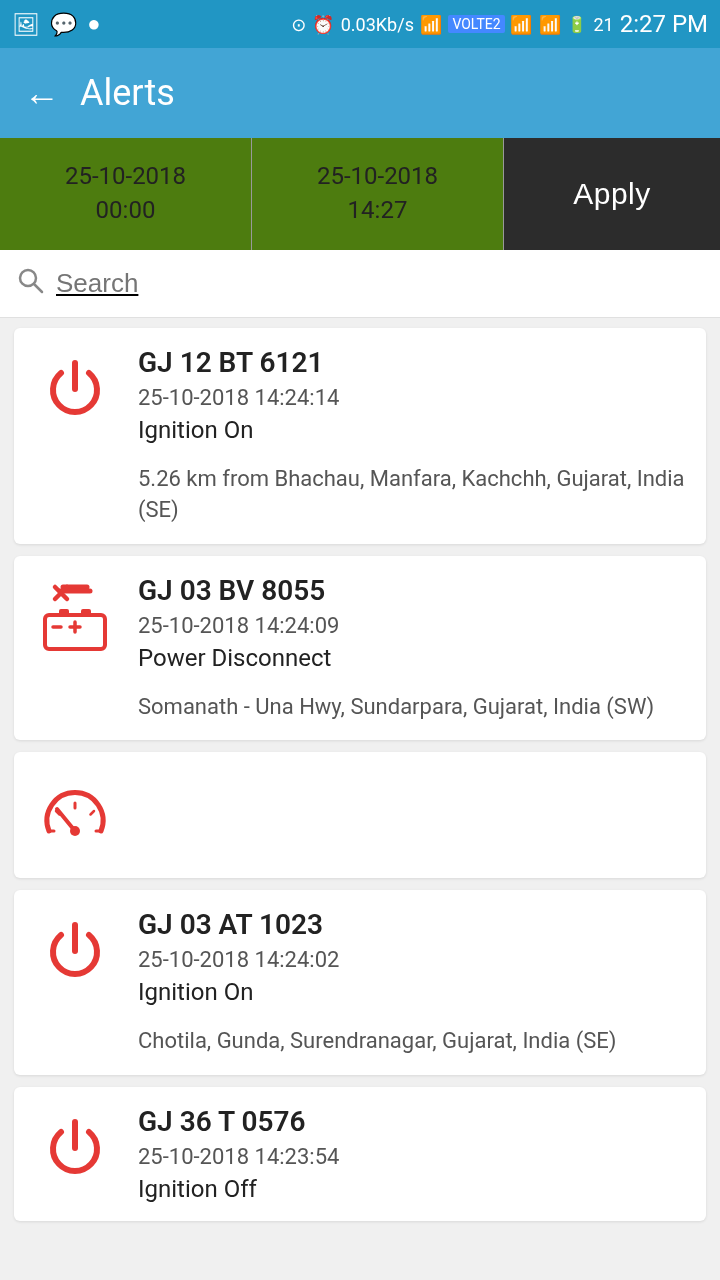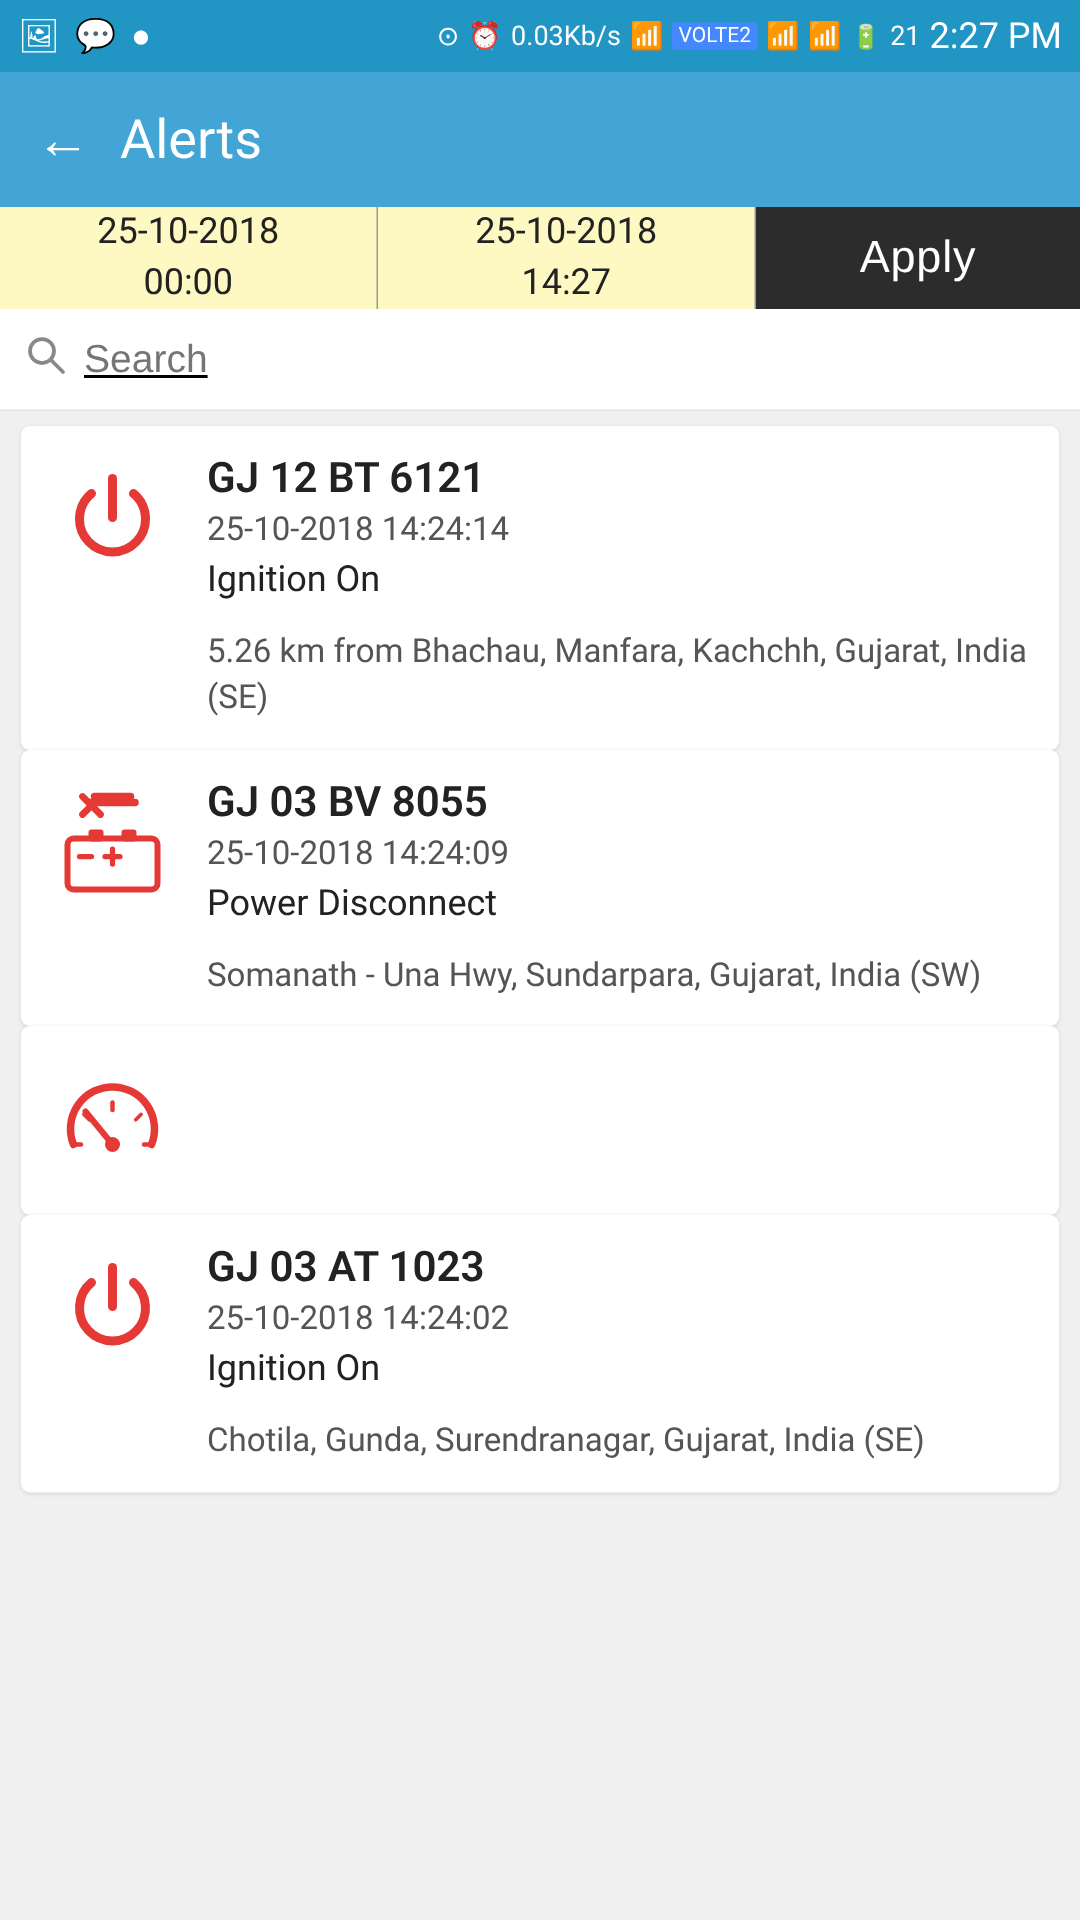--- a/index.html
+++ b/index.html
@@ -43,22 +43,22 @@
       border: none;
     }
     .app-title {
       color: white;
       font-size: 36px;
       font-weight: 400;
     }
 
     
     .date-filter-bar {
-      background: #fef9c3;
-      height: 68px;
+      background: #4d7c0f;
+      height: 112px;
       display: flex;
     }
     .date-cell {
       flex: 1;
       display: flex;
       flex-direction: column;
       align-items: center;
       justify-content: center;
       height: 100%;
       border-right: 1px solid #999;
@@ -104,21 +104,21 @@
       color: #888;
       flex: 1;
       background: transparent;
     }
 
     
     .alert-list {
       padding: 10px 14px;
       display: flex;
       flex-direction: column;
-      gap: 0;
+      gap: 12px;
     }
 
     .alert-card {
       background: white;
       border-radius: 6px;
       padding: 18px 16px;
       display: flex;
       align-items: flex-start;
       gap: 18px;
       box-shadow: 0 1px 3px rgba(0,0,0,0.1);
@@ -289,13 +289,27 @@
     <path d="M26 22 A22 22 0 1 0 54 22" stroke="#e53935" stroke-width="6" stroke-linecap="round" fill="none"></path>
   </svg>
     </div>
     <div class="alert-content">
       <span class="alert-vehicle">GJ 03 AT 1023</span>
       <span class="alert-time">25-10-2018 14:24:02</span>
       <span class="alert-type">Ignition On</span>
       <span class="alert-location">Chotila, Gunda, Surendranagar, Gujarat, India (SE)</span>
     </div>
   </div>
+    <div class="alert-card">
+    <div class="alert-icon-wrap">
+      <svg class="icon-power" viewBox="0 0 80 80" fill="none" xmlns="http://www.w3.org/2000/svg">
+    <path d="M40 12 L40 38" stroke="#e53935" stroke-width="6" stroke-linecap="round"></path>
+    <path d="M26 22 A22 22 0 1 0 54 22" stroke="#e53935" stroke-width="6" stroke-linecap="round" fill="none"></path>
+  </svg>
+    </div>
+    <div class="alert-content">
+      <span class="alert-vehicle">GJ 36 T 0576</span>
+      <span class="alert-time">25-10-2018 14:23:54</span>
+      <span class="alert-type">Ignition Off</span>
+
+    </div>
+  </div>
   </div>
 
 </body></html>

